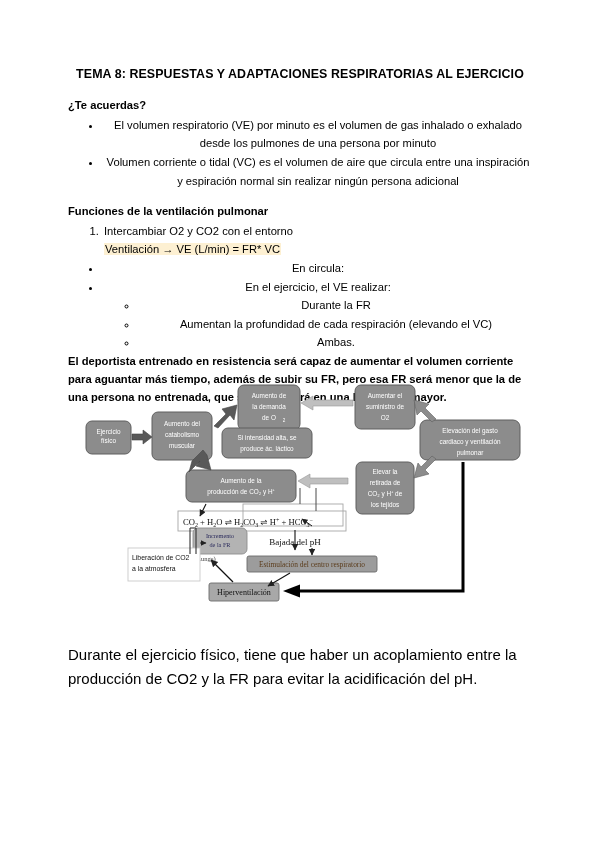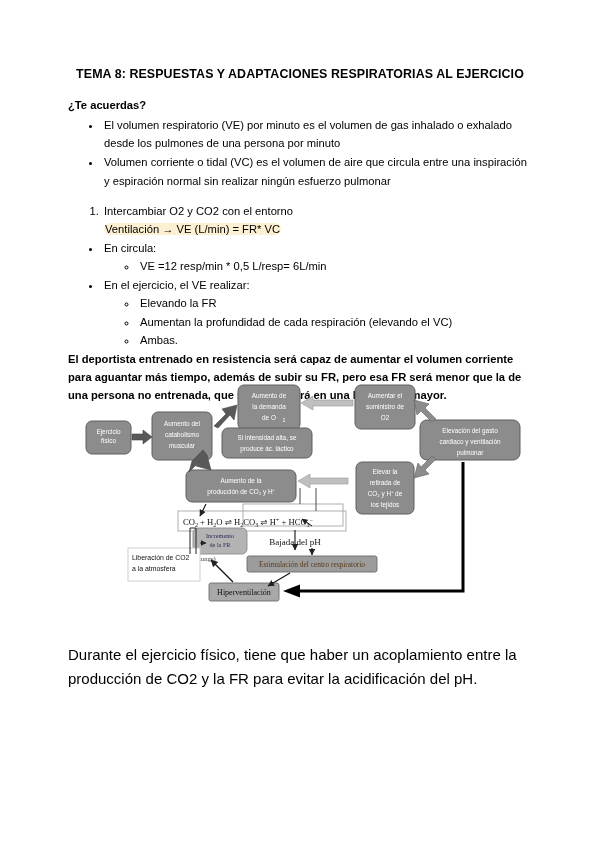--- a/index.html
+++ b/index.html
@@ -25,72 +25,70 @@
     font-weight:bold;
     text-align:center;
     margin:0 0 12px 0;
     line-height:1.45;
     letter-spacing:.1px;
   }
   .para{margin:0 0 2px 0;font-weight:bold;}
   .spacer{height:11px;}
 
   ul.lvl1, ol.lvl1{margin:0 0 0 0;padding-left:34px;}
-  ul.lvl1{list-style:disc;}
+  ul.lvl1{list-style:disc;text-align:center;}
   ol.lvl1{list-style:decimal;}
   ul.lvl1 li, ol.lvl1 li{margin:0 0 1px 0;padding-left:2px;}
   ul.lvl2{list-style:circle;margin:0;padding-left:34px;}
   ul.lvl2 li{margin:0;}
   li{line-height:1.62;}
 
-  .hl{background:#fdf0d2;padding:0 1px;border-radius:6px;}
+  .hl{background:#fdf0d2;padding:0 1px;}
 
   
   .diagram{position:absolute;left:0;top:378px;width:600px;height:240px;}
   .diagram svg{display:block;}
 
   .fig-cap{position:absolute;left:68px;top:628px;width:464px;font-size:15px;line-height:1.62;}
 </style>
 </head>
 <body>
 
 <div class="page">
 
   <div class="doc">
 
     <h1 class="title">TEMA 8: RESPUESTAS Y ADAPTACIONES RESPIRATORIAS AL EJERCICIO</h1>
 
     <p class="para">¿Te acuerdas?</p>
 
     <ul class="lvl1">
       <li>El volumen respiratorio (VE) por minuto es el volumen de gas inhalado o exhalado desde los pulmones de una persona por minuto</li>
-      <li>Volumen corriente o tidal (VC) es el volumen de aire que circula entre una inspiración y espiración normal sin realizar ningún esfuerzo pulmonar</li>
+      <li>Volumen corriente o tidal (VC) es el volumen de aire que circula entre una inspiración y espiración normal sin realizar ningún persona adicional</li>
     </ul>
 
     <div class="spacer"></div>
 
+    <p class="para">Funciones de la ventilación pulmonar</p>
 
     <ol class="lvl1">
       <li>
         <span>Intercambiar O2 y CO2 con el entorno</span><br>
         <span class="hl">Ventilación → VE (L/min) = FR* VC</span>
       </li>
     </ol>
 
     <ul class="lvl1">
       <li>
         <span>En circula:</span>
-        <ul class="lvl2">
-          <li>VE =12 resp/min * 0,5 L/resp= 6L/min</li>
-        </ul>
       </li>
       <li>
         <span>En el ejercicio, el VE realizar:</span>
         <ul class="lvl2">
-          <li>Elevando la FR</li>
+          <li>Durante la FR</li>
           <li>Aumentan la profundidad de cada respiración (elevando el VC)</li>
           <li>Ambas.</li>
         </ul>
       </li>
     </ul>
 
     <p class="para">El deportista entrenado en resistencia será capaz de aumentar el volumen corriente para aguantar más tiempo, además de subir su FR, pero esa FR será menor que la de una persona no entrenada, que se encontrará en una FR mucho mayor.</p>
   </div>
 
   <div class="diagram">

